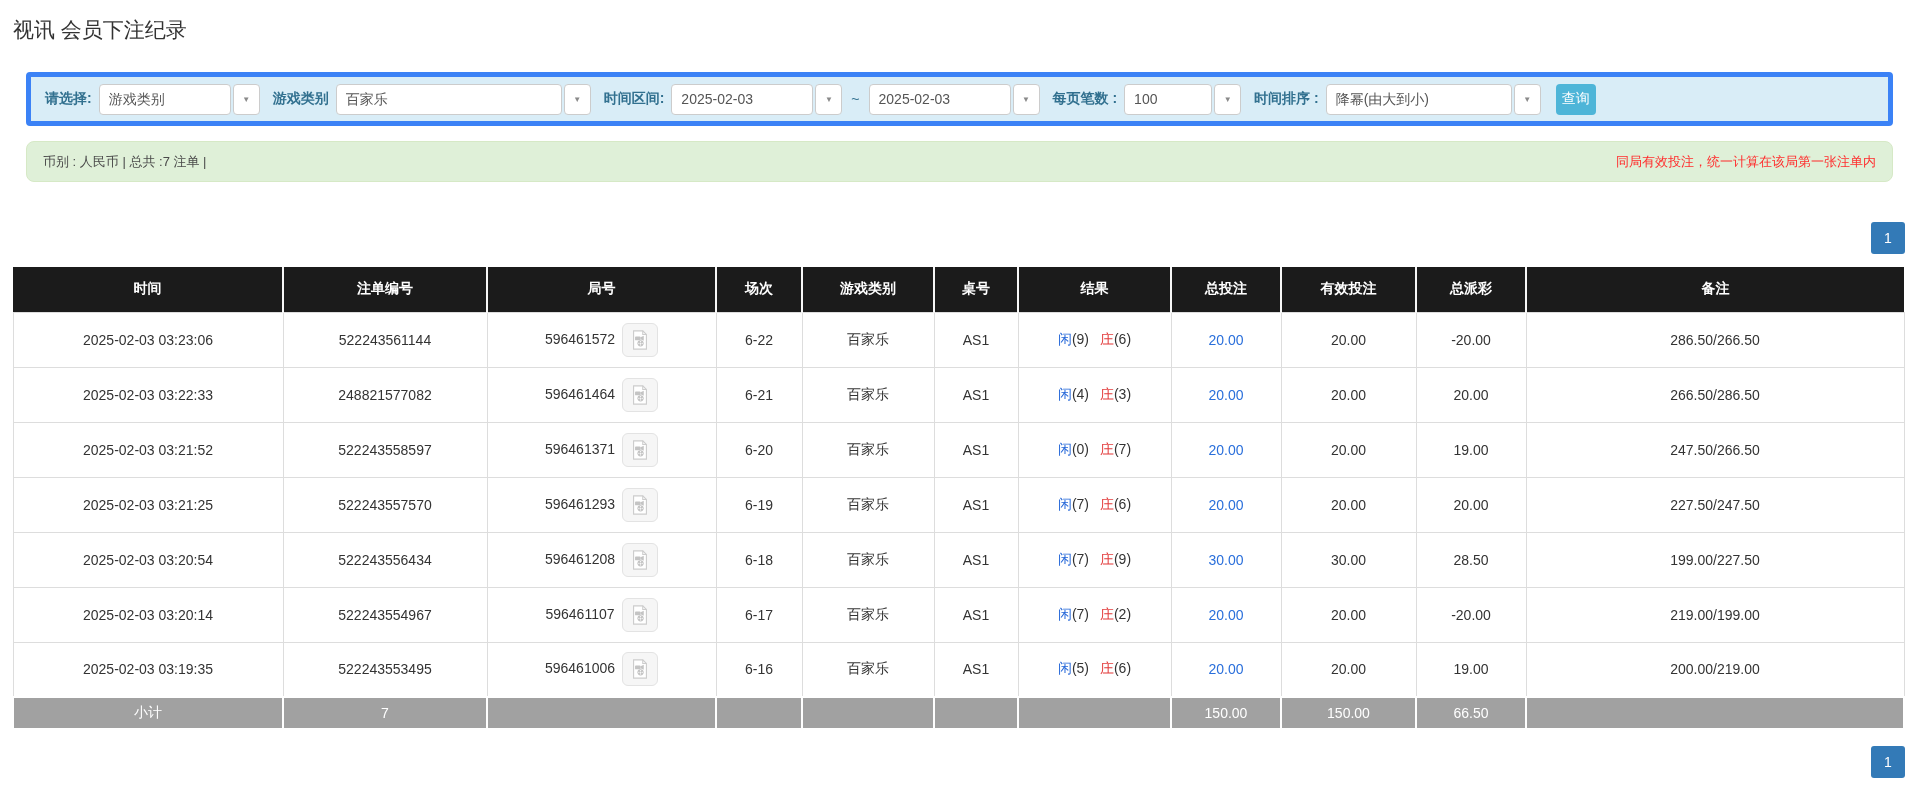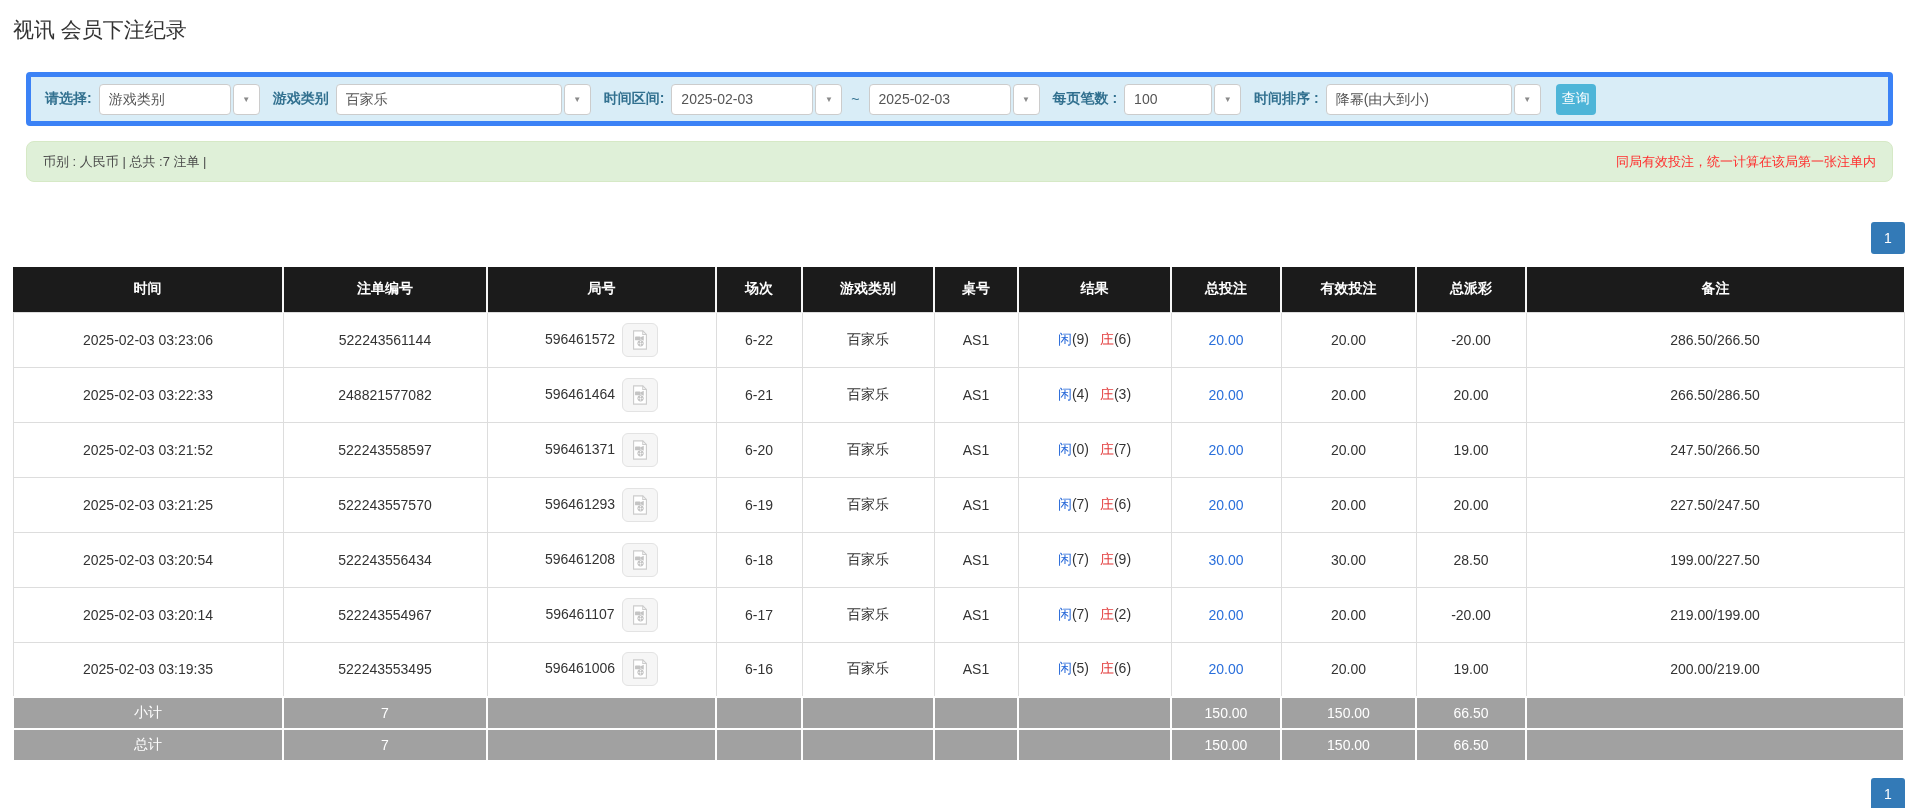--- a/index.html
+++ b/index.html
@@ -362,31 +362,18 @@
       <td></td>
         <td></td>
       <td></td>
         <td></td>
       <td></td>
       <td>150.00</td>
       <td>150.00</td>
       <td>66.50</td>
       <td></td>
     </tr>
-    <tr class="total-row">
-      <td>总计</td>
-      <td>7</td>
-      <td></td>
-        <td></td>
-      <td></td>
-        <td></td>
-      <td></td>
-      <td>150.00</td>
-      <td>150.00</td>
-      <td>66.50</td>
-      <td></td>
-    </tr>
   </tfoot>
 </table>
 
 <div class="pager bottom">
   <span class="page-btn">1</span>
 </div>
 
 </body></html>

